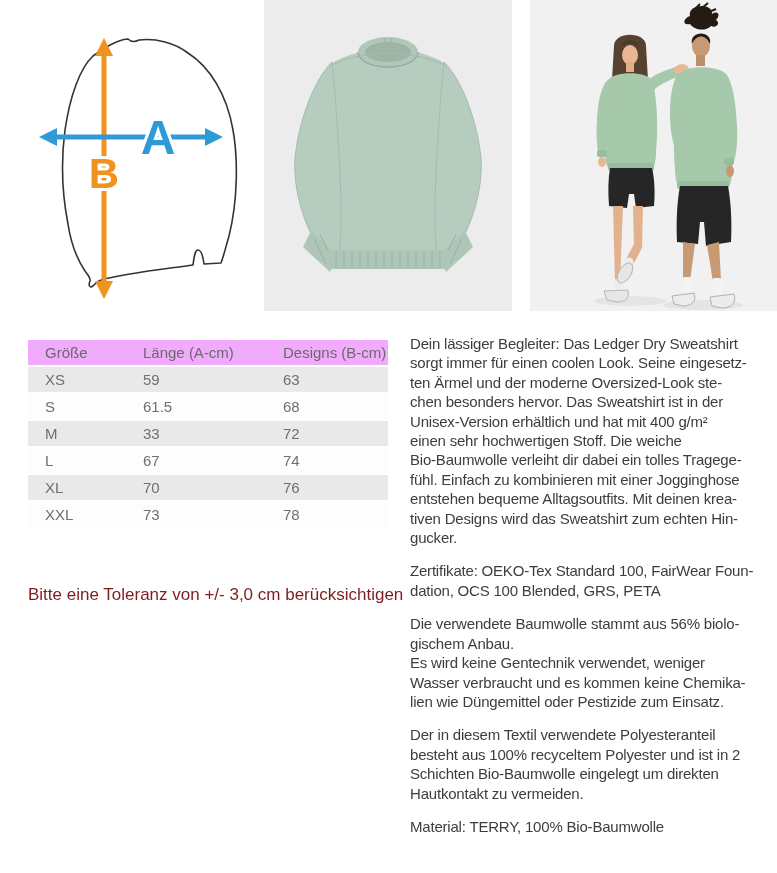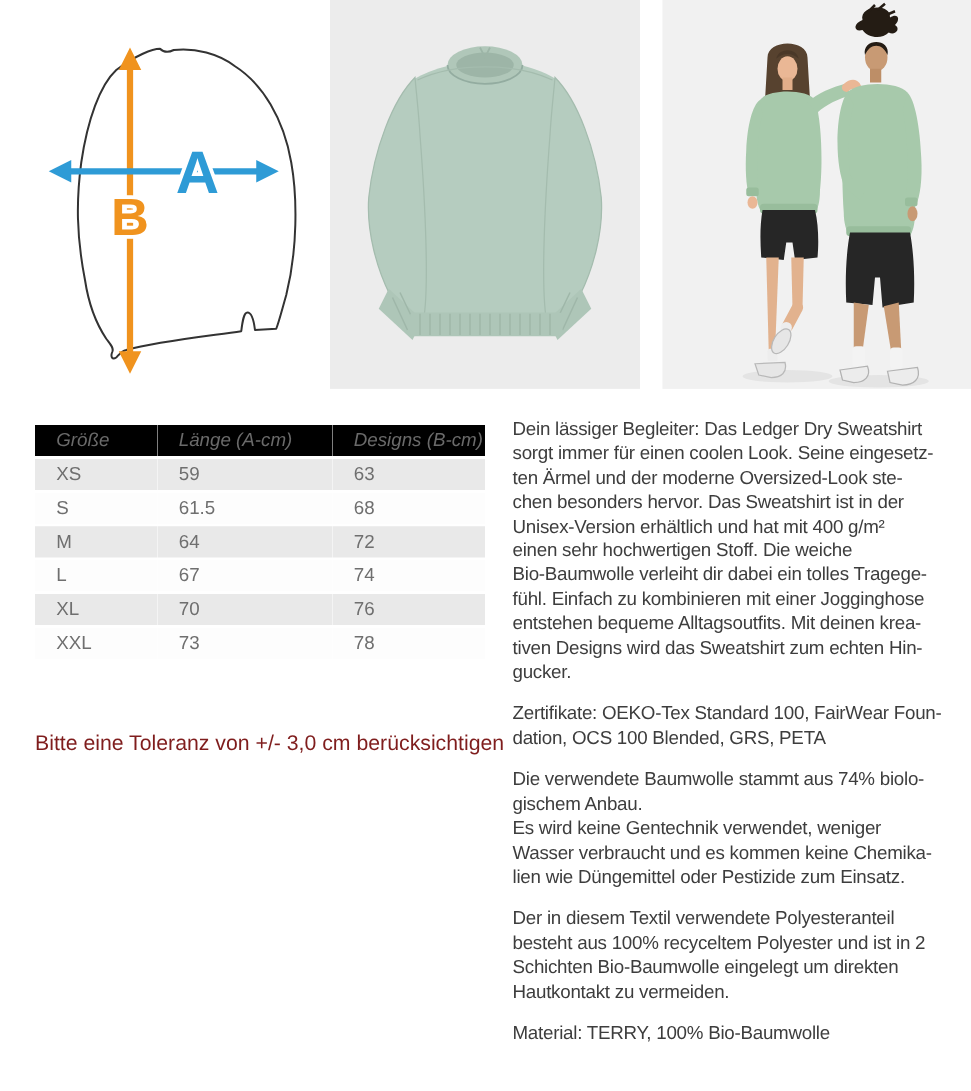--- a/index.html
+++ b/index.html
@@ -11,21 +11,21 @@
   #flat-photo{position:absolute;left:264px;top:0;width:248px;height:311px;background:#ececec;}
   #models-photo{position:absolute;left:530px;top:0;width:247px;height:311px;background:#f1f1f1;}
   #flat-photo svg,#models-photo svg,#size-diagram svg{display:block;}
 
   
   #size-table{position:absolute;left:28px;top:340px;width:360px;border-collapse:collapse;
               font-size:15px;color:#6f6f6f;table-layout:fixed;}
   #size-table col.c1{width:98px;} #size-table col.c2{width:140px;} #size-table col.c3{width:122px;}
   #size-table th,#size-table td{font-weight:normal;text-align:left;padding:0 0 0 17px;height:25px;
               border-bottom:2px solid #ffffff;white-space:nowrap;overflow:hidden;}
-  #size-table thead th{background:#000000;color:#6a6a6a;font-style:italic;}
+  #size-table thead th{background:#f0abfc;color:#6a6a6a;}
   #size-table tbody tr:nth-child(odd) td{background:#e9e9e9;}
   #size-table tbody tr:nth-child(even) td{background:#fdfdfd;}
 
   
   #tolerance-note{position:absolute;left:28px;top:585px;font-size:17px;color:#7f1d1d;white-space:nowrap;}
 
   
   #product-description{position:absolute;left:410px;top:334px;width:367px;
               font-size:15px;line-height:19.4px;letter-spacing:-0.2px;color:#3d3d3d;}
   #product-description p{margin:0 0 14px 0;white-space:pre-line;}
@@ -178,21 +178,21 @@
           <td>59</td>
           <td>63</td>
         </tr>
         <tr>
           <td>S</td>
           <td>61.5</td>
           <td>68</td>
         </tr>
         <tr>
           <td>M</td>
-          <td>64</td>
+          <td>33</td>
           <td>72</td>
         </tr>
         <tr>
           <td>L</td>
           <td>67</td>
           <td>74</td>
         </tr>
         <tr>
           <td>XL</td>
           <td>70</td>
@@ -215,21 +215,21 @@
 chen besonders hervor. Das Sweatshirt ist in der
 Unisex-Version erhältlich und hat mit 400 g/m²
 einen sehr hochwertigen Stoff. Die weiche
 Bio-Baumwolle verleiht dir dabei ein tolles Tragege-
 fühl. Einfach zu kombinieren mit einer Jogginghose
 entstehen bequeme Alltagsoutfits. Mit deinen krea-
 tiven Designs wird das Sweatshirt zum echten Hin-
 gucker.</p>
       <p>Zertifikate: OEKO-Tex Standard 100, FairWear Foun-
 dation, OCS 100 Blended, GRS, PETA</p>
-      <p>Die verwendete Baumwolle stammt aus 74% biolo-
+      <p>Die verwendete Baumwolle stammt aus 56% biolo-
 gischem Anbau.
 Es wird keine Gentechnik verwendet, weniger
 Wasser verbraucht und es kommen keine Chemika-
 lien wie Düngemittel oder Pestizide zum Einsatz.</p>
       <p>Der in diesem Textil verwendete Polyesteranteil
 besteht aus 100% recyceltem Polyester und ist in 2
 Schichten Bio-Baumwolle eingelegt um direkten
 Hautkontakt zu vermeiden.</p>
       <p>Material: TERRY, 100% Bio-Baumwolle</p>
     </div>

